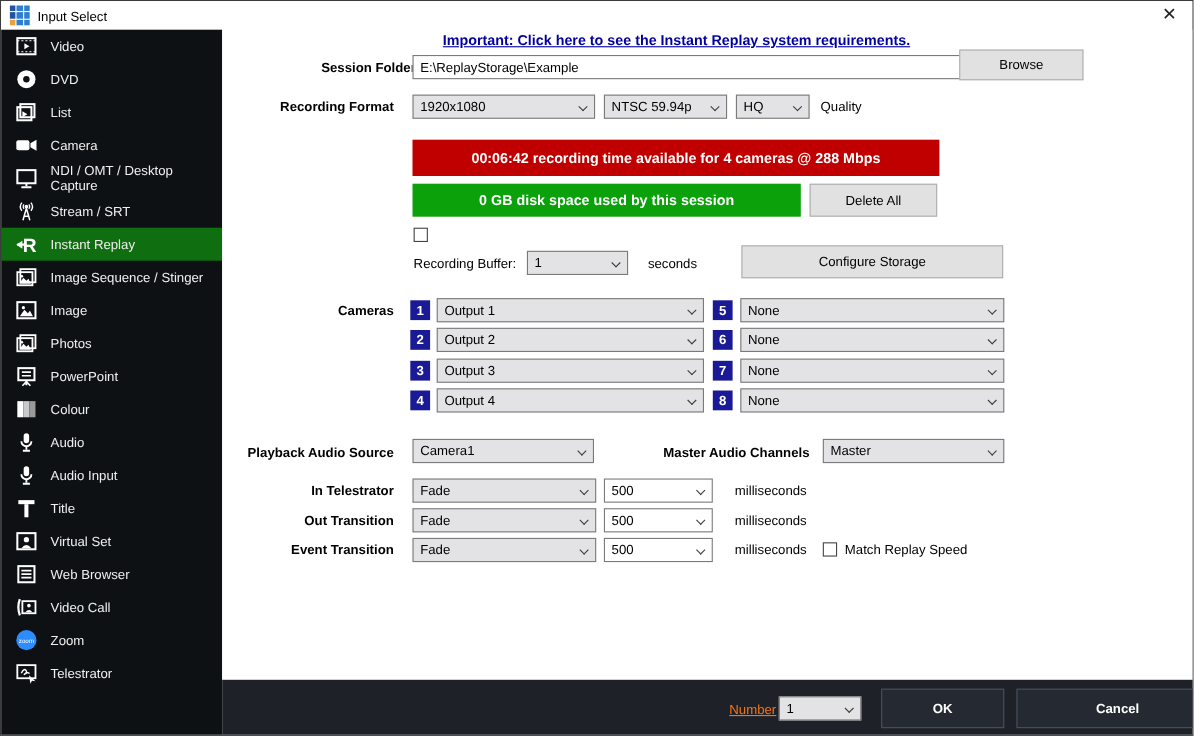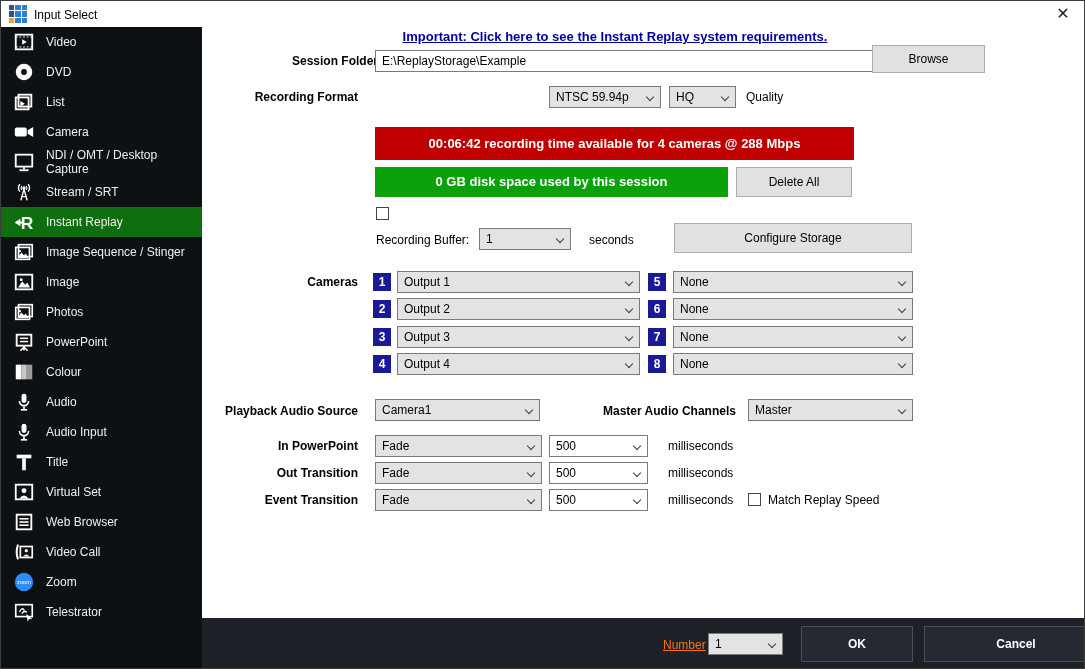--- a/index.html
+++ b/index.html
@@ -310,20 +310,24 @@
     <div class="abs link" style="left:173px;top:2px;width:480px;text-align:center;">Important: Click here to see the Instant Replay system requirements.</div>
 
     <div class="rlabel" style="top:27px;margin-left:20px;">Session Folder</div>
     <div class="combo white" style="left:173px;top:23px;width:535px;">
       <span>E:\ReplayStorage\Example</span>
       <span class="chev"></span>
     </div>
     <div class="btn" style="left:670px;top:18px;width:113px;height:28px;line-height:26px;">Browse</div>
 
     <div class="rlabel" style="top:63px;">Recording Format</div>
+    <div class="combo" style="left:173px;top:59px;width:166px;">
+      <span>1920x1080</span>
+      <span class="chev"></span>
+    </div>
     <div class="combo" style="left:347px;top:59px;width:112px;">
       <span>NTSC 59.94p</span>
       <span class="chev"></span>
     </div>
     <div class="combo" style="left:467px;top:59px;width:67px;">
       <span>HQ</span>
       <span class="chev"></span>
     </div>
     <div class="abs plain" style="left:544px;top:63px;">Quality</div>
 
@@ -381,21 +385,21 @@
 
     <div class="rlabel" style="top:377px;">Playback Audio Source</div>
     <div class="combo" style="left:173px;top:372px;width:165px;">
       <span>Camera1</span><span class="chev"></span>
     </div>
     <div class="abs" style="left:401px;top:377px;font-weight:bold;">Master Audio Channels</div>
     <div class="combo" style="left:546px;top:372px;width:165px;">
       <span>Master</span><span class="chev"></span>
     </div>
 
-    <div class="rlabel" style="top:412px;">In PowerPoint</div>
+    <div class="rlabel" style="top:412px;">In Telestrator</div>
     <div class="combo" style="left:173px;top:408px;width:167px;">
       <span>Fade</span><span class="chev"></span>
     </div>
     <div class="combo white" style="left:347px;top:408px;width:99px;">
       <span>500</span><span class="chev"></span>
     </div>
     <div class="abs plain" style="left:466px;top:412px;">milliseconds</div>
 
     <div class="rlabel" style="top:439px;">Out Transition</div>
     <div class="combo" style="left:173px;top:435px;width:167px;">

